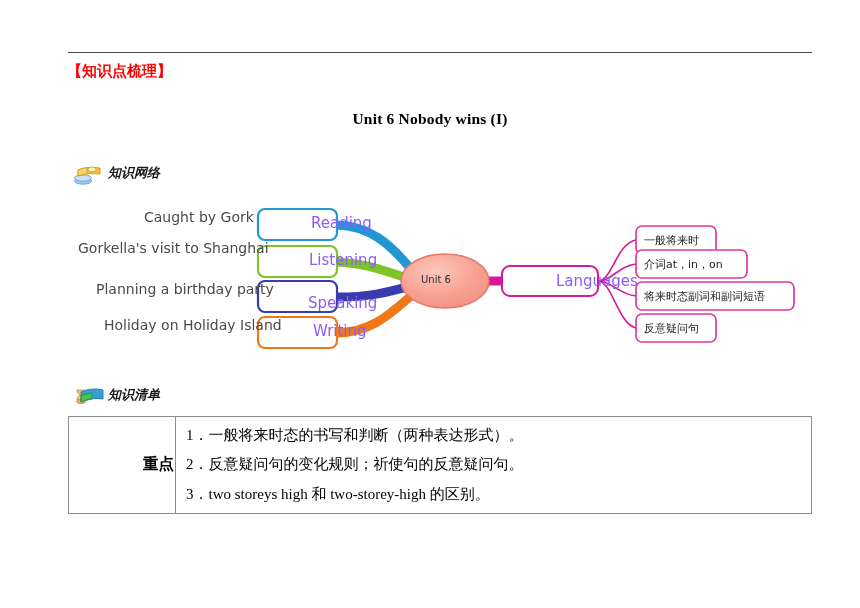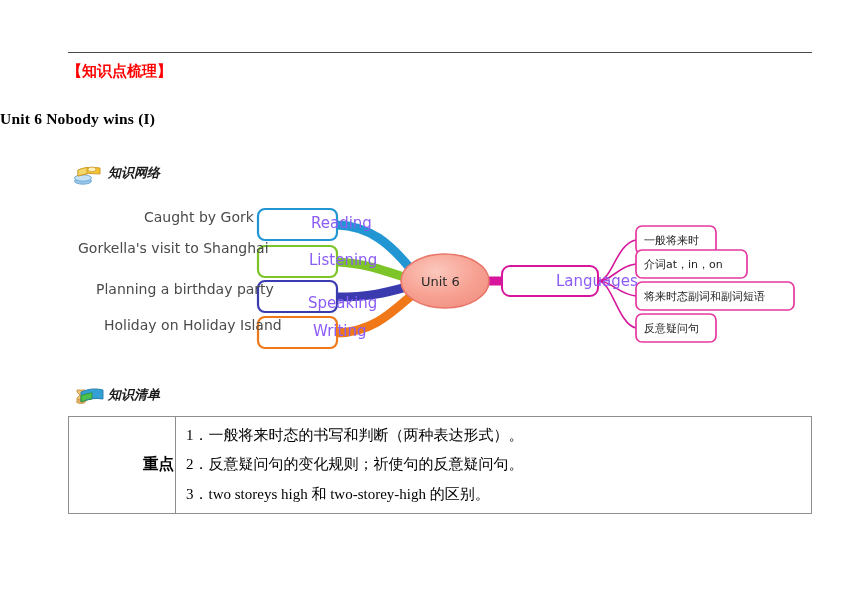--- a/index.html
+++ b/index.html
@@ -38,21 +38,21 @@
     letter-spacing: 0px;
     white-space: nowrap;
   }
 
   
   .doc-title {
     position: absolute;
     left: 0;
     top: 110px;
     width: 860px;
-    text-align: left;
+    text-align: center;
     font-family: "Liberation Serif", "DejaVu Serif", serif;
     font-size: 15.5px;
     font-weight: bold;
     letter-spacing: .2px;
   }
 
   
   .icon-heading {
     position: absolute;
     display: flex;
@@ -96,21 +96,21 @@
     font-size: 15px;
     color: #8b5cf6;
     margin-left: 44px;
   }
   .cn-text {
     font-family: "DejaVu Sans", "Liberation Sans", sans-serif;
     font-size: 11px;
     color: #222;
   }
   .center-text {
-    font-size: 13px;
+    font-size: 10px;
     color: #2b2b2b;
   }
 
   
   #facts-table {
     position: absolute;
     left: 68px;
     top: 416px;
     width: 744px;
     border-collapse: collapse;

